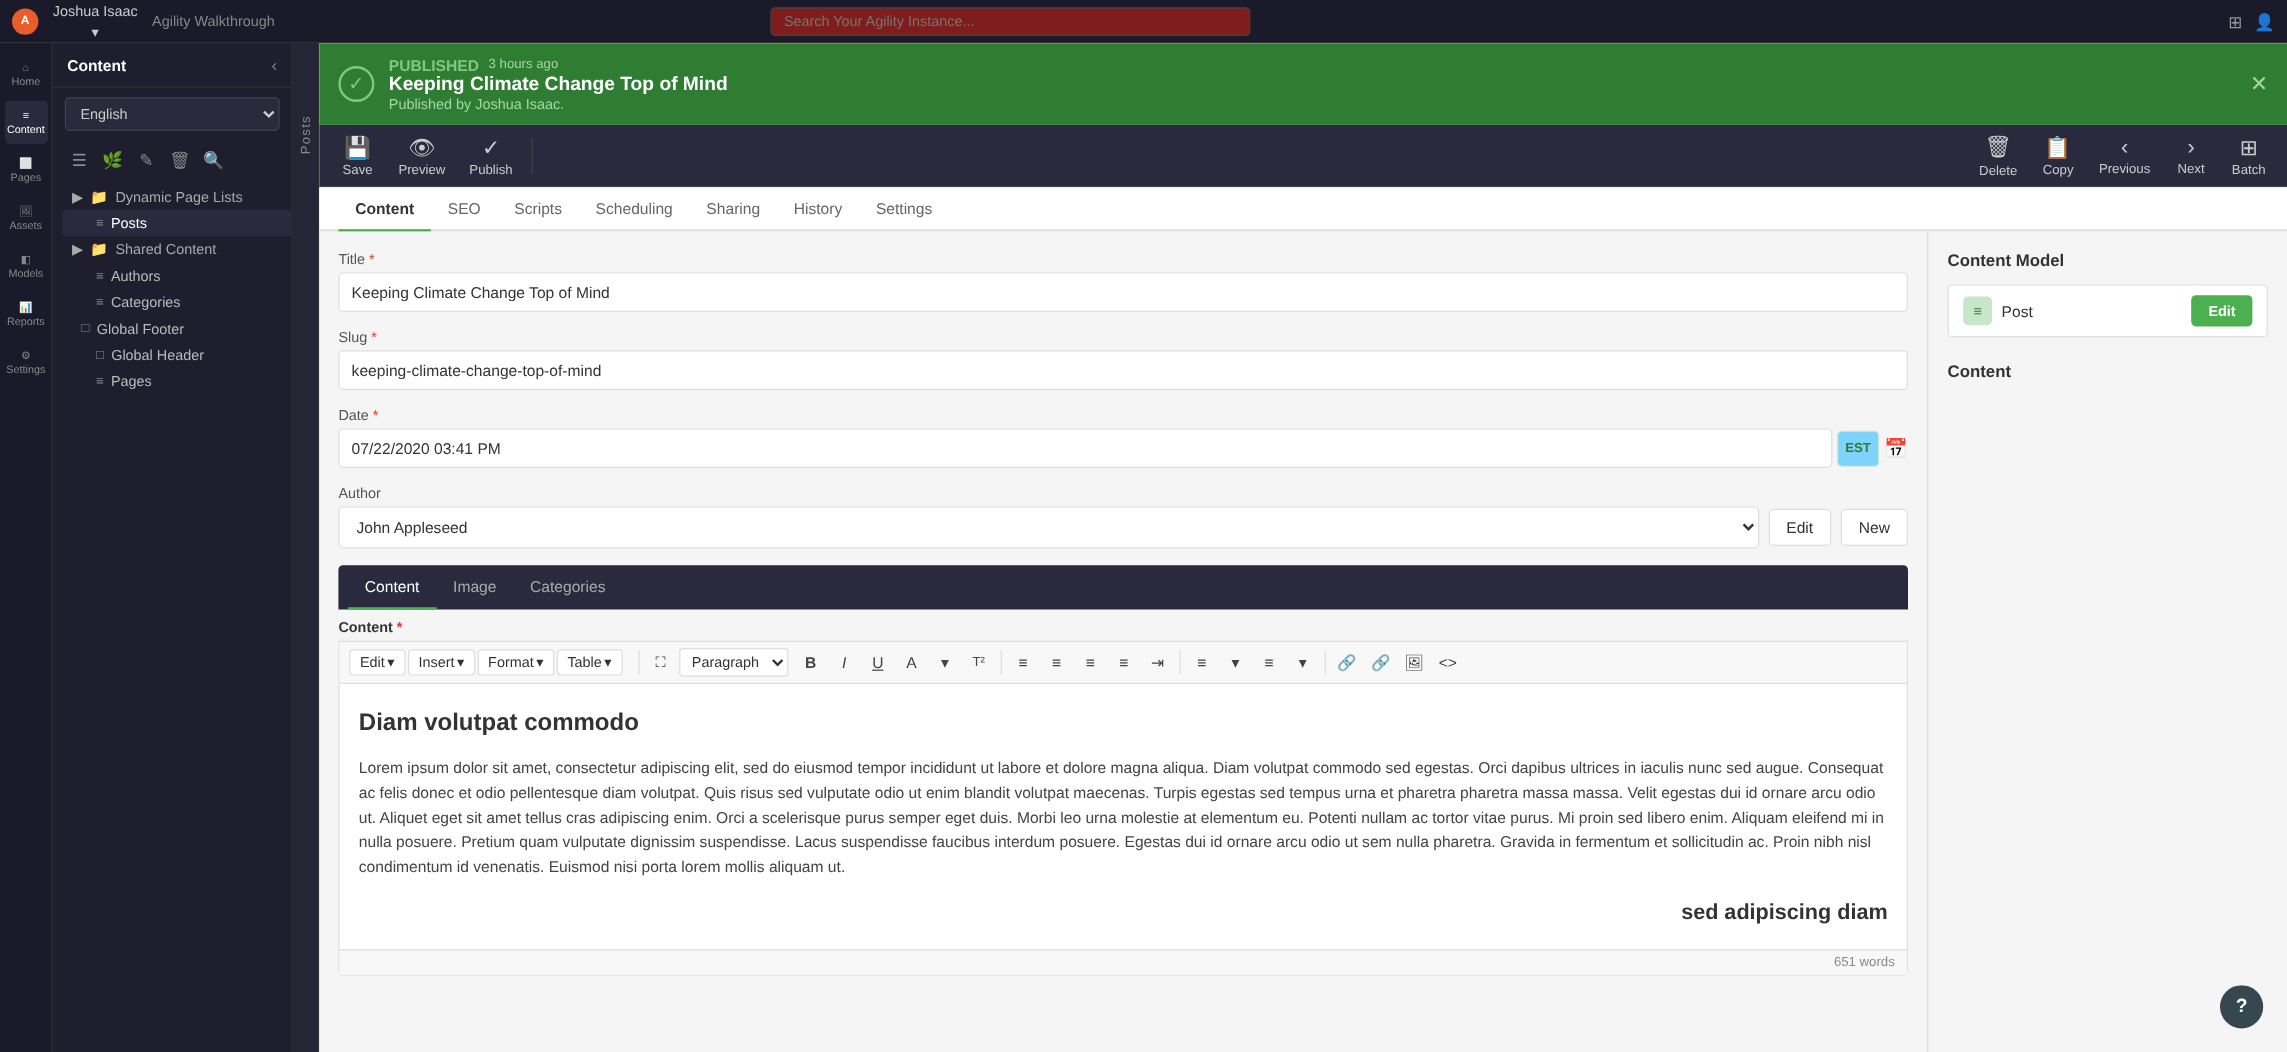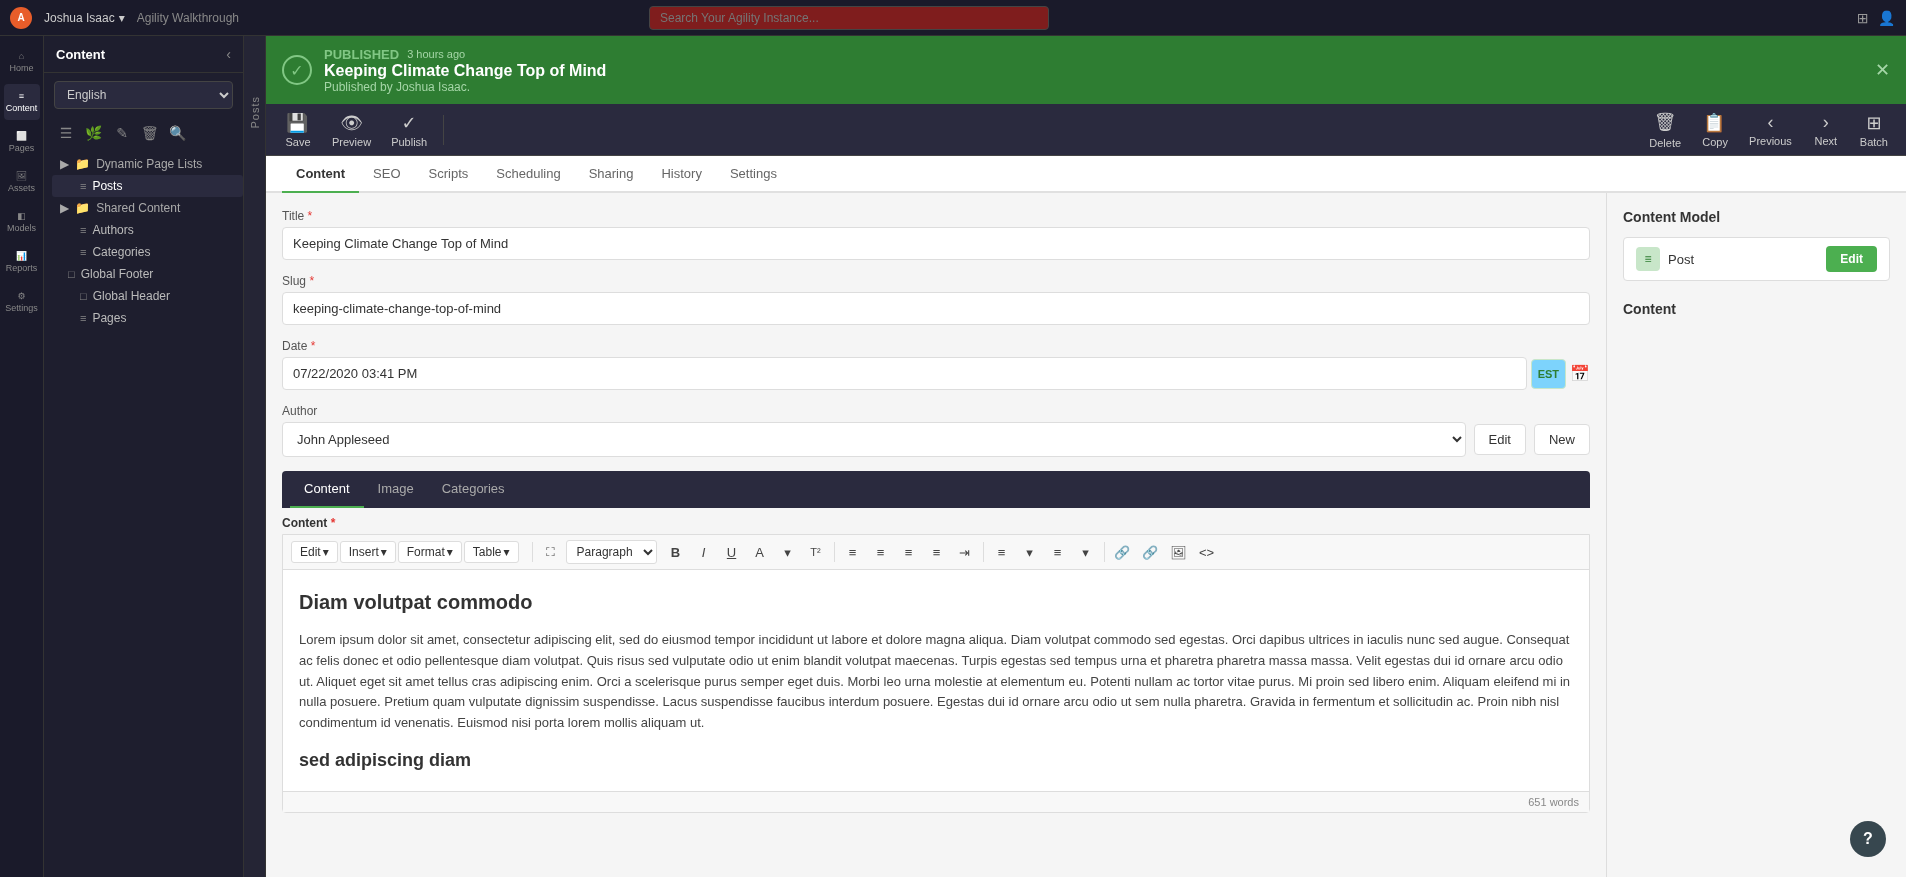--- a/index.html
+++ b/index.html
@@ -1,21 +1,21 @@
 <!DOCTYPE html>
 <html><head>
   <meta charset="utf-8">
   <style>
     * { box-sizing: border-box; margin: 0; padding: 0; }
     body { font-family: -apple-system, BlinkMacSystemFont, 'Segoe UI', sans-serif; font-size: 13px; background: #1e1e2e; color: #ccc; height: 877px; overflow: hidden; display: flex; flex-direction: column; }
 
     
     .top-bar { display: flex; align-items: center; background: #1a1a2a; height: 36px; padding: 0 10px; gap: 12px; border-bottom: 1px solid #333; flex-shrink: 0; }
     .top-bar-logo { width: 22px; height: 22px; background: #e85d2a; border-radius: 50%; display: flex; align-items: center; justify-content: center; color: white; font-size: 10px; font-weight: bold; flex-shrink: 0; }
-    .top-bar-user { display: flex; align-items: center; gap: 4px; color: #ccc; font-size: 12px; cursor: pointer; }
+    .top-bar-user { display: flex; align-items: center; gap: 4px; color: #ccc; font-size: 12px; cursor: pointer; flex-direction: column; }
     .top-bar-breadcrumb { color: #888; font-size: 12px; }
     .top-bar-search { flex: 1; max-width: 400px; margin: 0 auto; }
     .top-bar-search input { width: 100%; background: #7f1d1d; border: 1px solid #444; border-radius: 4px; padding: 4px 10px; color: #ccc; font-size: 12px; outline: none; }
     .top-bar-icons { display: flex; gap: 10px; margin-left: auto; }
     .top-bar-icon { color: #999; font-size: 14px; cursor: pointer; }
 
     
     .main-layout { display: flex; flex: 1; overflow: hidden; }
 
     
@@ -97,21 +97,21 @@
     .editor-wrapper { border: 1px solid #ddd; border-radius: 0 0 4px 4px; background: #fff; }
     .editor-toolbar { background: #f8f8f8; border-bottom: 1px solid #ddd; padding: 4px 8px; display: flex; align-items: center; gap: 2px; flex-wrap: wrap; }
     .editor-menu { display: flex; gap: 2px; margin-right: 8px; }
     .editor-menu-item { padding: 3px 8px; background: #fff; border: 1px solid #ddd; border-radius: 3px; font-size: 12px; cursor: pointer; color: #333; display: flex; align-items: center; gap: 2px; }
     .editor-tool { width: 26px; height: 26px; display: flex; align-items: center; justify-content: center; cursor: pointer; border-radius: 3px; color: #444; font-size: 13px; }
     .editor-sep { width: 1px; background: #ddd; height: 20px; margin: 0 3px; }
     .para-select { padding: 3px 6px; border: 1px solid #ddd; border-radius: 3px; font-size: 12px; color: #333; background: #fff; margin-right: 4px; }
     .editor-content { padding: 16px; min-height: 220px; color: #333; line-height: 1.6; }
     .editor-content h2 { font-size: 20px; font-weight: 700; margin-bottom: 12px; }
     .editor-content p { font-size: 13px; margin-bottom: 12px; color: #444; }
-    .editor-content h3 { font-size: 18px; font-weight: 700; margin-top: 8px; }
+    .editor-content h3 { font-size: 18px; font-weight: 700; margin-top: 8px; text-align: right; }
     .editor-footer { padding: 4px 10px; background: #f8f8f8; border-top: 1px solid #ddd; text-align: right; font-size: 11px; color: #888; }
 
     
     .rs-section { margin-bottom: 20px; }
     .rs-title { font-size: 14px; font-weight: 600; color: #333; margin-bottom: 12px; }
     .rs-model { display: flex; align-items: center; gap: 8px; background: #fff; border: 1px solid #ddd; border-radius: 4px; padding: 8px 12px; }
     .rs-model-icon { width: 24px; height: 24px; background: #c8e6c9; border-radius: 4px; display: flex; align-items: center; justify-content: center; color: #2e7d32; font-size: 12px; }
     .rs-model-name { flex: 1; font-size: 13px; color: #333; }
     .btn-rs-edit { background: #4caf50; color: white; border: none; padding: 6px 14px; border-radius: 4px; cursor: pointer; font-size: 12px; font-weight: 600; }
     .rs-desc { font-size: 12px; color: #555; line-height: 1.5; }

